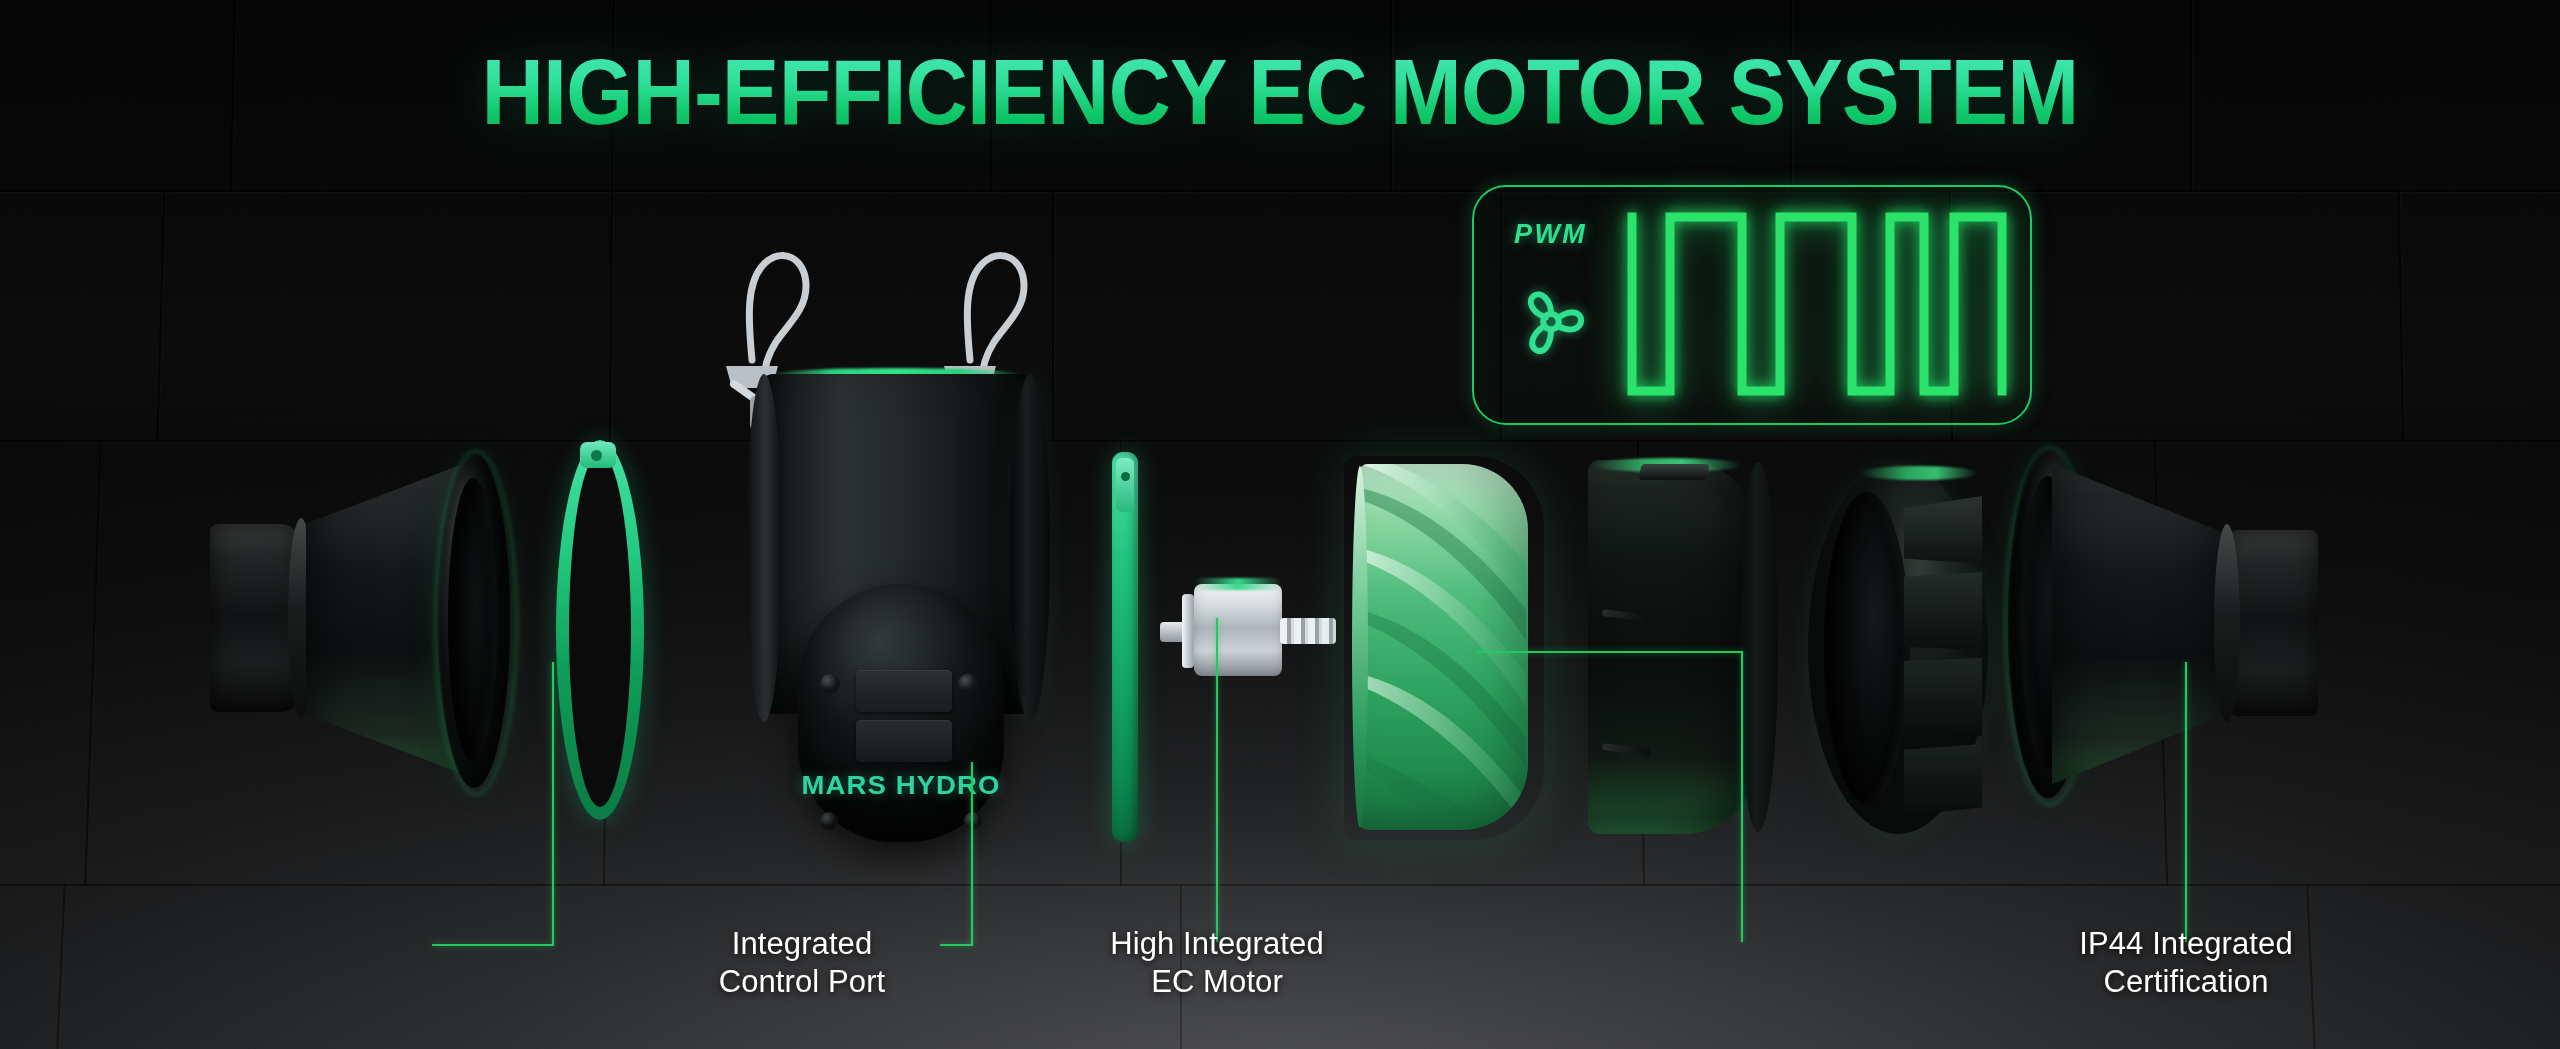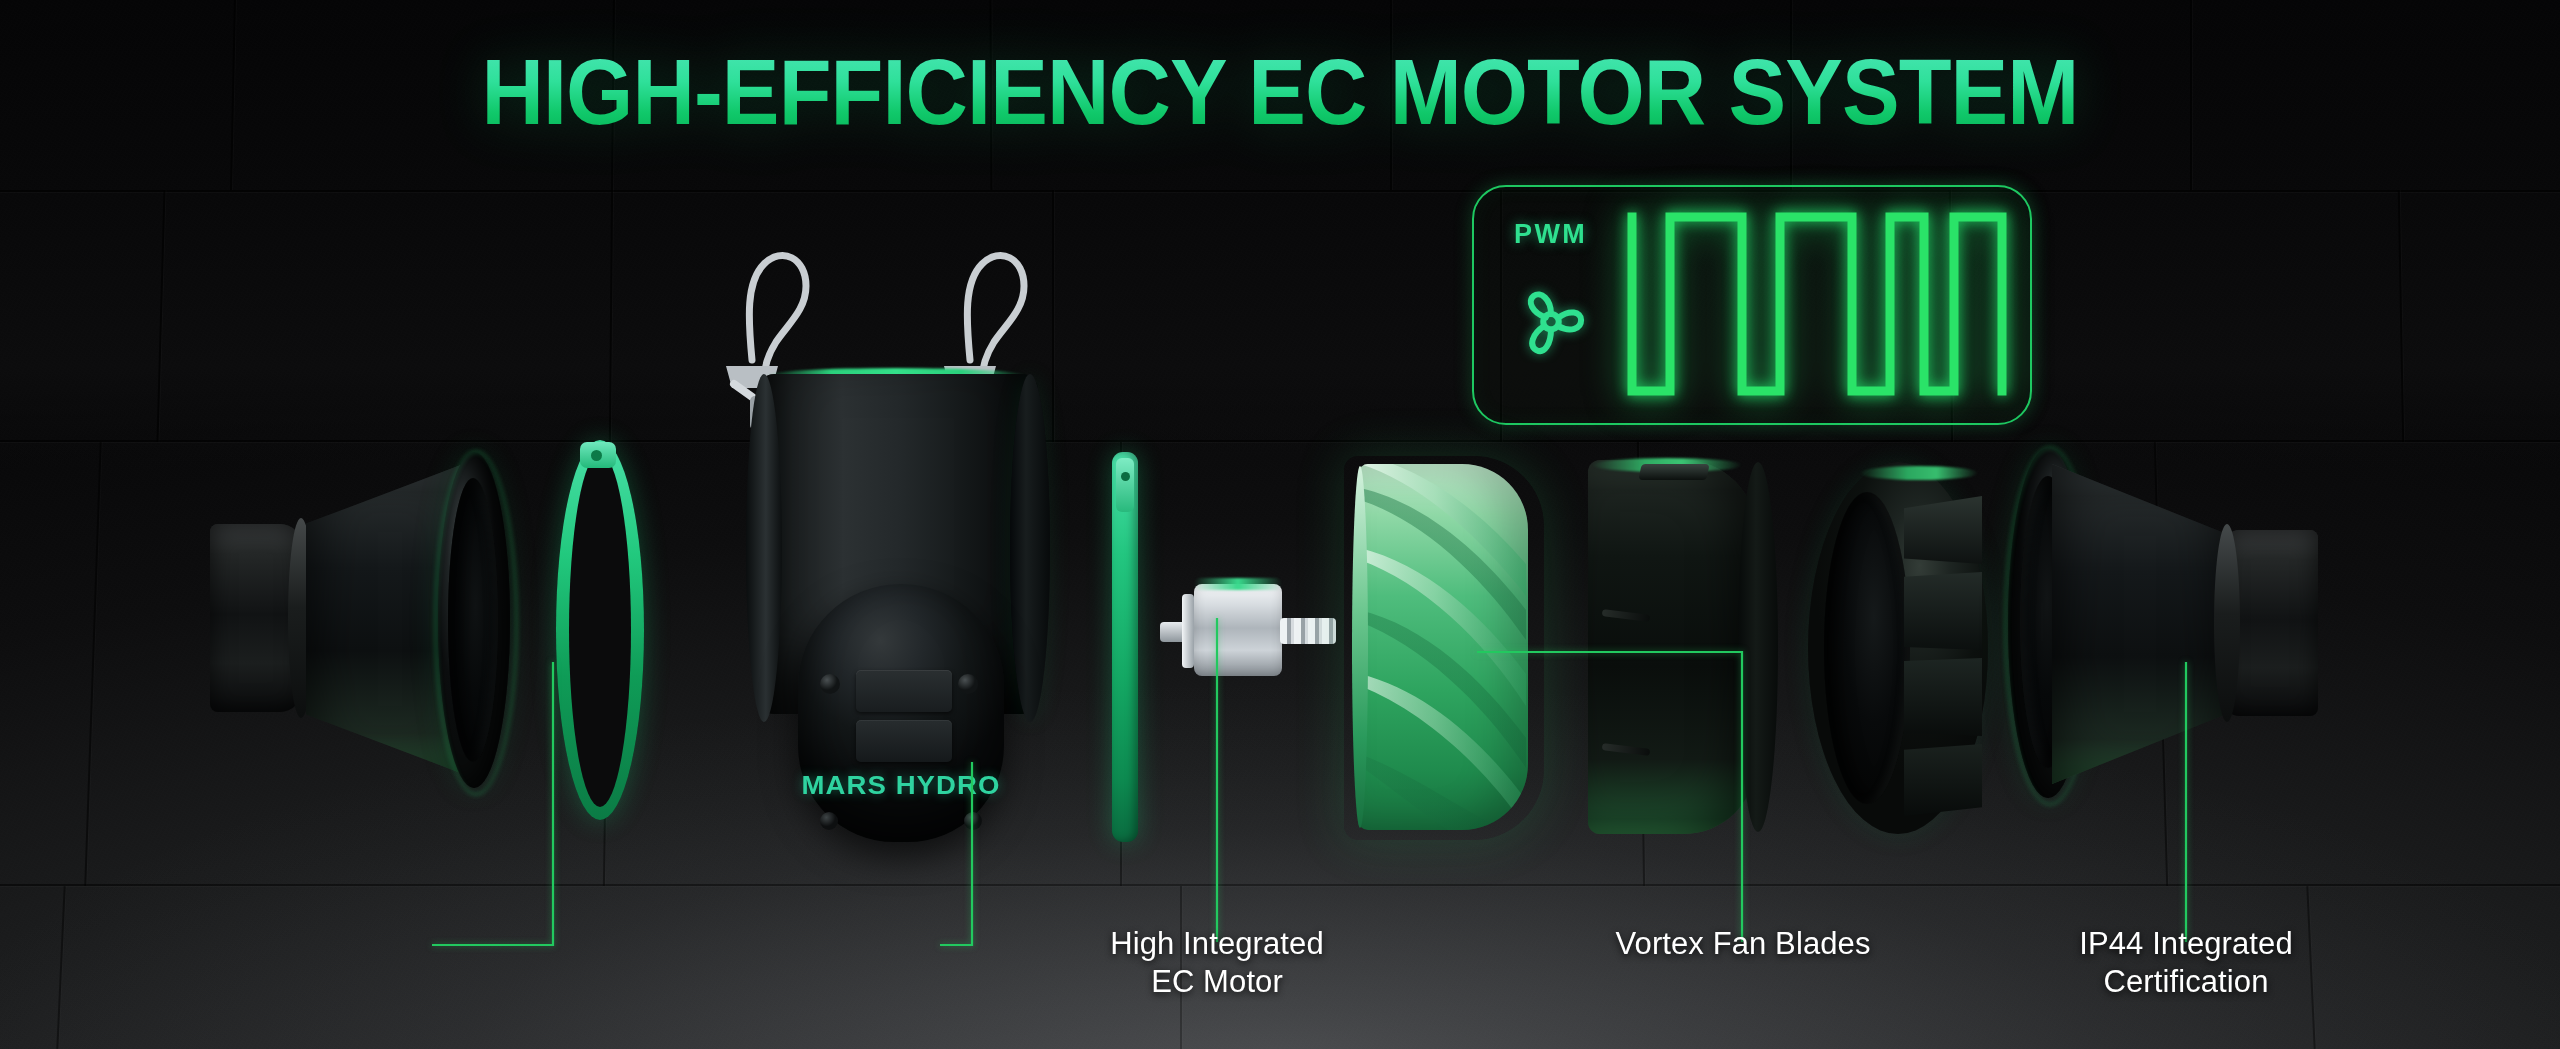--- a/index.html
+++ b/index.html
@@ -27,21 +27,21 @@
   #title{position:absolute;left:0;top:46px;width:100%;text-align:center;
       font-size:93px;line-height:1;font-weight:900;letter-spacing:-1px;
       font-family:"Liberation Sans",sans-serif;
       transform:scaleX(.93);transform-origin:50% 50%;
       background:linear-gradient(180deg,#49e6b4 0%,#2fe09a 38%,#10c86a 72%,#06b457 100%);
       -webkit-background-clip:text;background-clip:text;color:transparent;
       -webkit-text-fill-color:transparent;
       filter:drop-shadow(0 0 26px rgba(20,210,120,.22));}
 
   
-  #pwm-badge{position:absolute;left:1472px;top:185px;width:560px;height:240px;}
+  #pwm-badge{position:absolute;left:1472px;top:185px;width:560px;height:240px;font-style:italic;}
   .pwm-frame{position:absolute;inset:0;border:2px solid #1ec861;border-radius:34px;
       box-shadow:0 0 18px rgba(26,200,96,.25), inset 0 0 22px rgba(26,200,96,.05);
       background:rgba(10,22,14,.16);}
   
   .pwm-frame::after{content:"";position:absolute;inset:-3px;border-radius:36px;
       background:linear-gradient(90deg,rgba(9,10,10,0) 0%,rgba(9,10,10,0) 7%,rgba(9,10,10,.0) 93%,rgba(9,10,10,0) 100%);}
   .pwm-label{position:absolute;left:42px;top:34px;font-size:27px;font-weight:800;
       letter-spacing:2.4px;color:#2fe08f;text-shadow:0 0 12px rgba(40,220,140,.55);}
   .pwm-fan{position:absolute;left:36px;top:92px;width:86px;height:86px;}
   .pwm-wave{position:absolute;left:152px;top:24px;width:390px;height:190px;
@@ -351,19 +351,20 @@
 
     <path class="leader" d="M940,945 L972,945 L972,762"></path>
 
     <path class="leader" d="M1217,942 L1217,618"></path>
 
     <path class="leader" d="M1742,942 L1742,652 L1477,652"></path>
 
     <path class="leader" d="M2186,942 L2186,662"></path>
   </svg>
 
+  <div class="label" style="left:662px;top:925px;width:280px">Integrated
+Control Port</div>
   <div class="label" style="left:1032px;top:925px;width:370px">High Integrated
 EC Motor</div>
-  <div class="label" style="left:1548px;top:925px;width:390px">Vortex Fan Blades</div>
   <div class="label" style="left:2000px;top:925px;width:372px">IP44 Integrated
 Certification</div>
 
 </div>
 
 </body></html>

